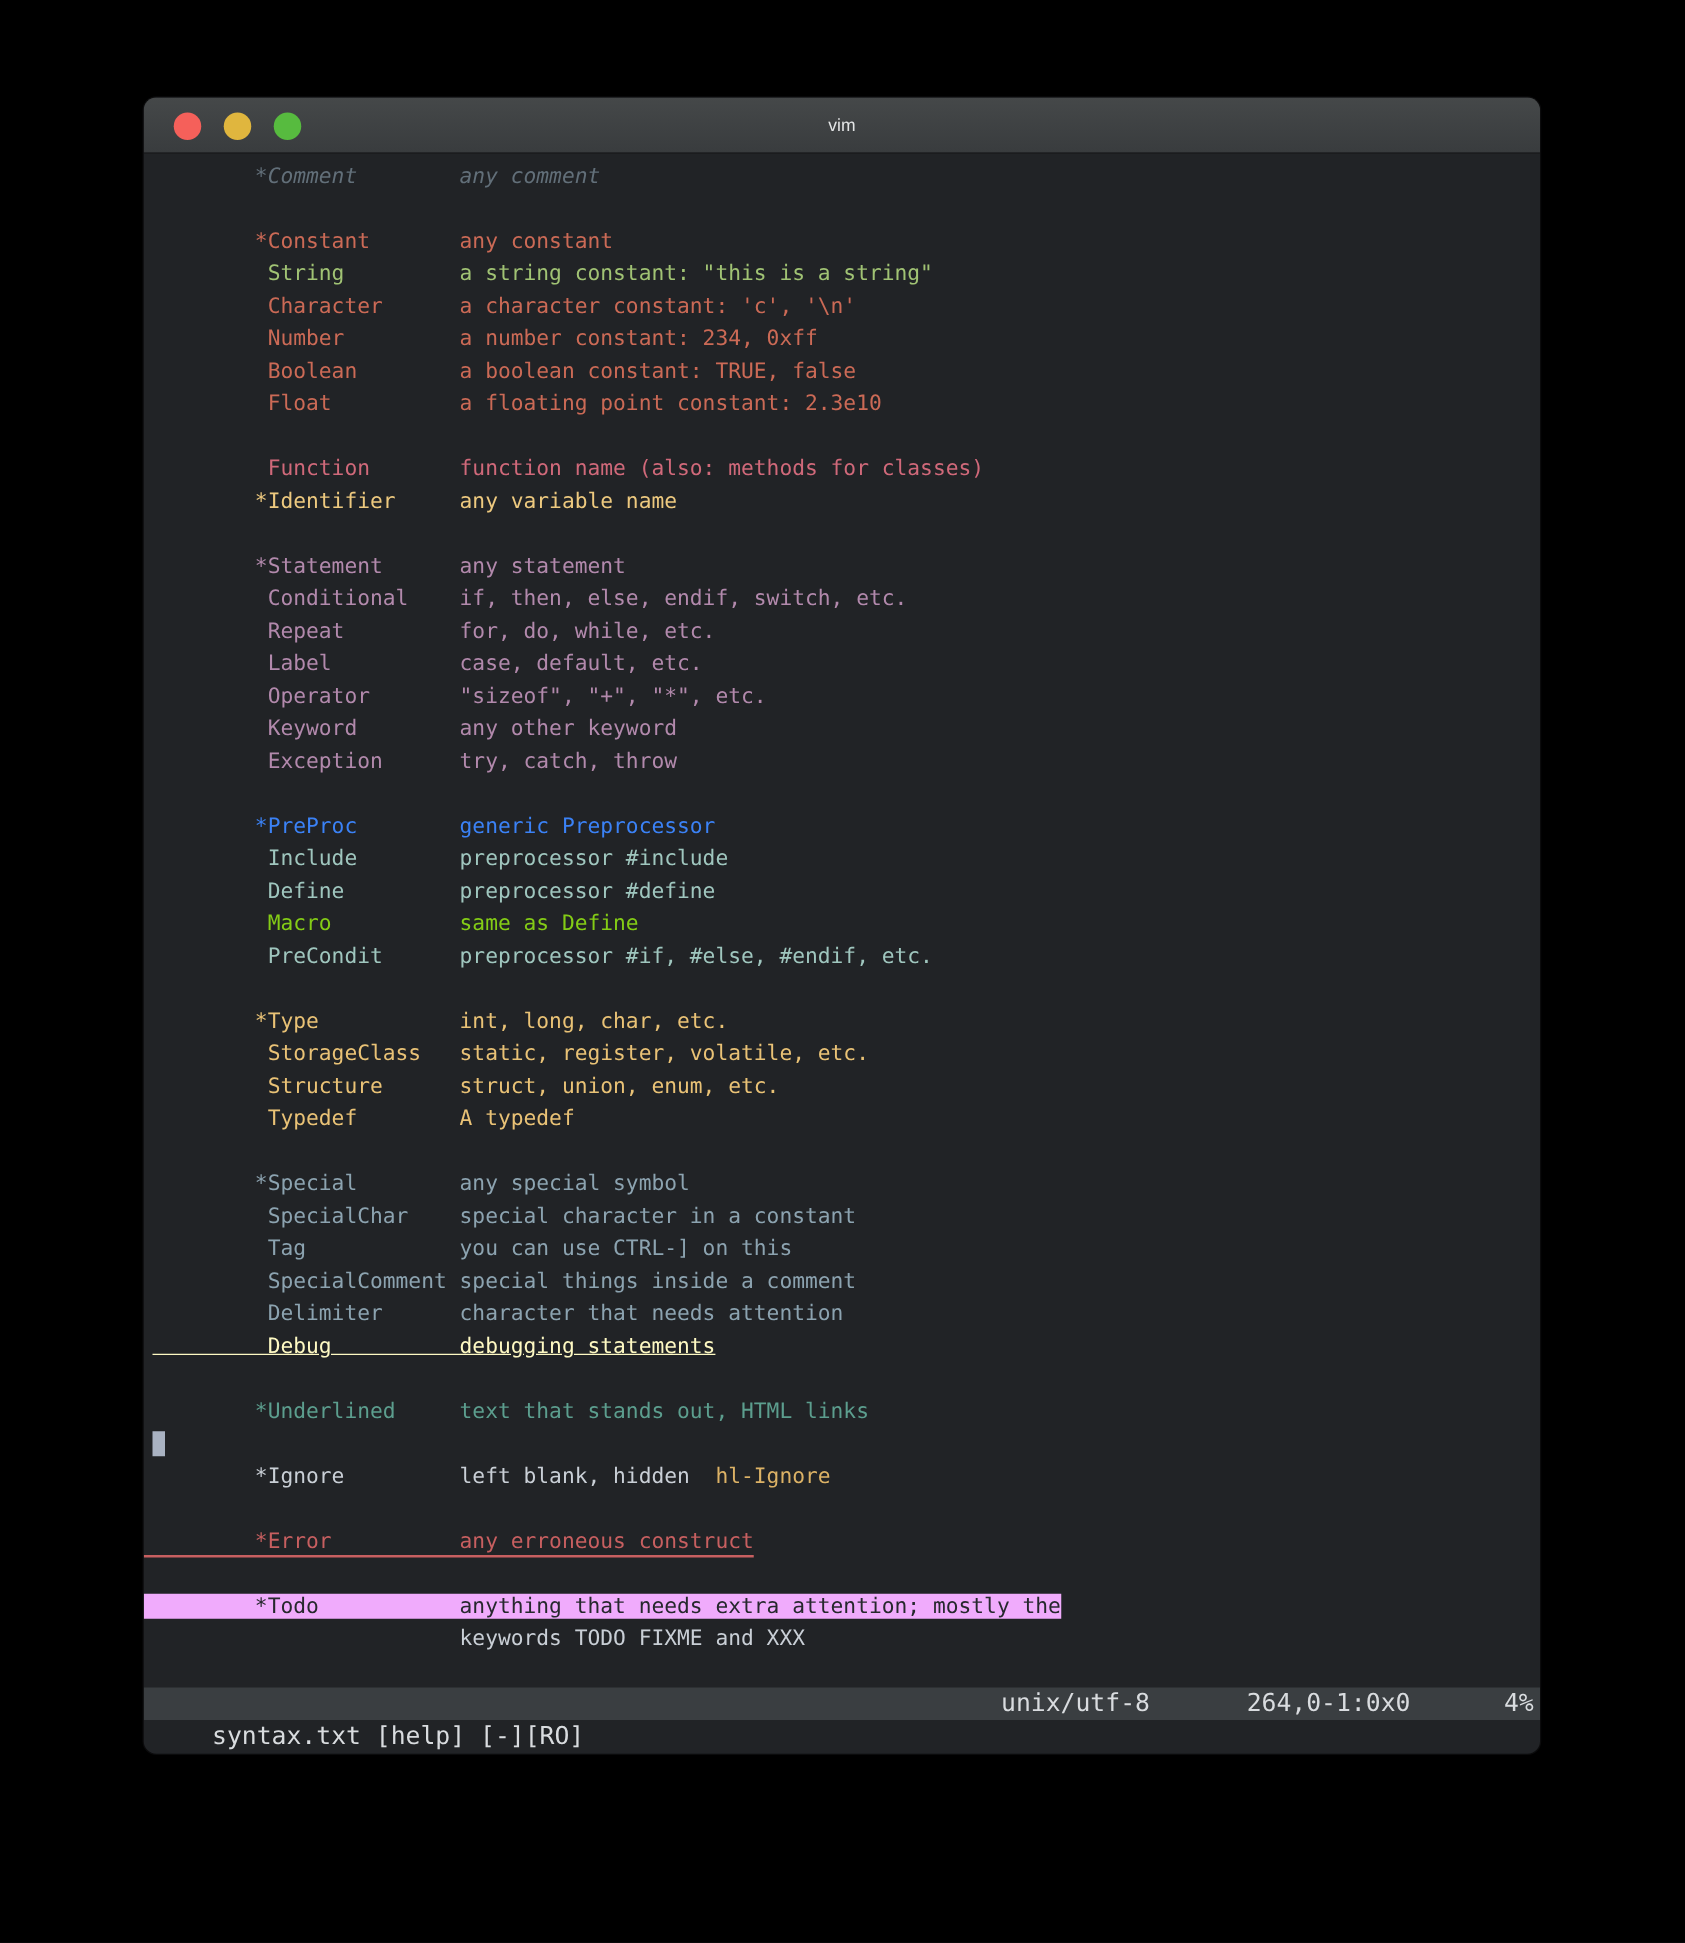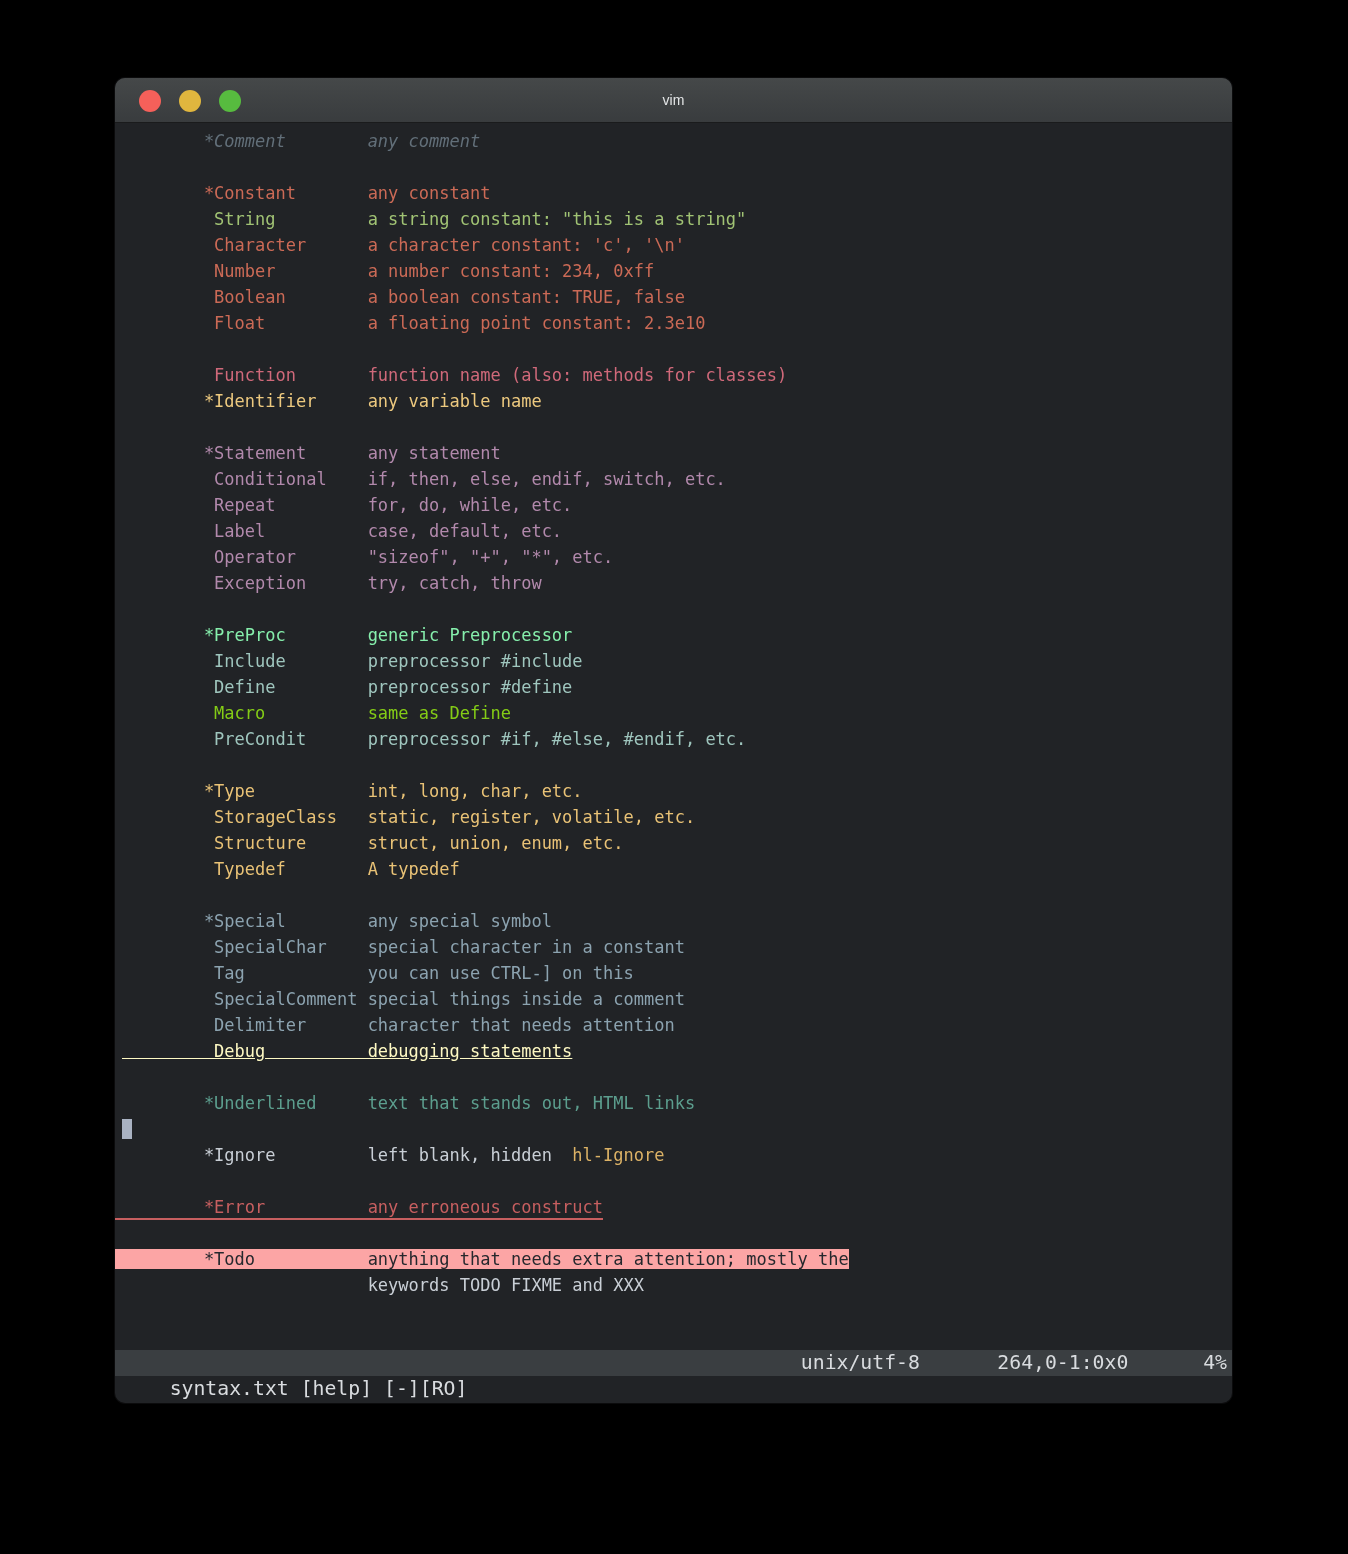--- a/index.html
+++ b/index.html
@@ -62,23 +62,24 @@
       <div class="buf-line"><span style="color: rgb(203, 106, 86);">         Float          a floating point constant: 2.3e10</span></div>
       <div class="buf-line"></div>
       <div class="buf-line"><span style="color: rgb(208, 105, 122);">         Function       function name (also: methods for classes)</span></div>
       <div class="buf-line"><span style="color: rgb(237, 201, 127);">        *Identifier     any variable name</span></div>
       <div class="buf-line"></div>
       <div class="buf-line"><span style="color: rgb(178, 137, 172);">        *Statement      any statement</span></div>
       <div class="buf-line"><span style="color: rgb(178, 137, 172);">         Conditional    if, then, else, endif, switch, etc.</span></div>
       <div class="buf-line"><span style="color: rgb(178, 137, 172);">         Repeat         for, do, while, etc.</span></div>
       <div class="buf-line"><span style="color: rgb(178, 137, 172);">         Label          case, default, etc.</span></div>
       <div class="buf-line"><span style="color: rgb(178, 137, 172);">         Operator       "sizeof", "+", "*", etc.</span></div>
+      <div class="buf-line"><span style="color: rgb(178, 137, 172);">         Keyword        any other keyword</span></div>
       <div class="buf-line"><span style="color: rgb(178, 137, 172);">         Exception      try, catch, throw</span></div>
       <div class="buf-line"></div>
-      <div class="buf-line"><span style="color: #86efac;">        *PreProc        generic Preprocessor</span></div>
+      <div class="buf-line"><span style="color: #3b82f6;">        *PreProc        generic Preprocessor</span></div>
       <div class="buf-line"><span style="color: rgb(159, 198, 190);">         Include        preprocessor #include</span></div>
       <div class="buf-line"><span style="color: rgb(159, 198, 190);">         Define         preprocessor #define</span></div>
       <div class="buf-line"><span style="color: #84cc16;">         Macro          same as Define</span></div>
       <div class="buf-line"><span style="color: rgb(159, 198, 190);">         PreCondit      preprocessor #if, #else, #endif, etc.</span></div>
       <div class="buf-line"></div>
       <div class="buf-line"><span style="color: rgb(233, 194, 118);">        *Type           int, long, char, etc.</span></div>
       <div class="buf-line"><span style="color: rgb(233, 194, 118);">         StorageClass   static, register, volatile, etc.</span></div>
       <div class="buf-line"><span style="color: rgb(233, 194, 118);">         Structure      struct, union, enum, etc.</span></div>
       <div class="buf-line"><span style="color: rgb(233, 194, 118);">         Typedef        A typedef</span></div>
       <div class="buf-line"></div>
@@ -88,21 +89,21 @@
       <div class="buf-line"><span style="color: rgb(140, 163, 176);">         SpecialComment special things inside a comment</span></div>
       <div class="buf-line"><span style="color: rgb(140, 163, 176);">         Delimiter      character that needs attention</span></div>
       <div class="buf-line"><span style="color: #fef9c3; text-decoration: underline;">         Debug          debugging statements</span></div>
       <div class="buf-line"></div>
       <div class="buf-line"><span style="color: rgb(92, 158, 142);">        *Underlined     text that stands out, HTML links</span></div>
       <div class="buf-line"><span style="color: rgb(33, 35, 38); background: rgb(169, 178, 194);"> </span></div>
       <div class="buf-line"><span style="color: rgb(201, 207, 214);">        *Ignore         left blank, hidden</span><span style="color: rgb(201, 207, 214);">  </span><span style="color: rgb(220, 178, 102);">hl-Ignore</span></div>
       <div class="buf-line"></div>
       <div class="buf-line"><span class="underlined bleed" style="color: rgb(199, 95, 96);">        *Error          any erroneous construct</span></div>
       <div class="buf-line"></div>
-      <div class="buf-line"><span class="bleed" style="color: rgb(38, 40, 45); background: #fca5a5;">        *Todo           anything that needs extra attention; mostly the</span></div>
+      <div class="buf-line"><span class="bleed" style="color: rgb(38, 40, 45); background: #f0abfc;">        *Todo           anything that needs extra attention; mostly the</span></div>
       <div class="buf-line"><span style="color: rgb(201, 207, 214);">                        keywords TODO FIXME and XXX</span></div>
       <div class="buf-line"></div>
     </div>
 
   <div class="statusline">
     <span class="left">syntax.txt [help] [-][RO]</span>
     <span class="pos-ff">unix/utf-8</span>
     <span class="pos-ruler">264,0-1:0x0</span>
     <span class="pos-pct">4%</span>
   </div>

